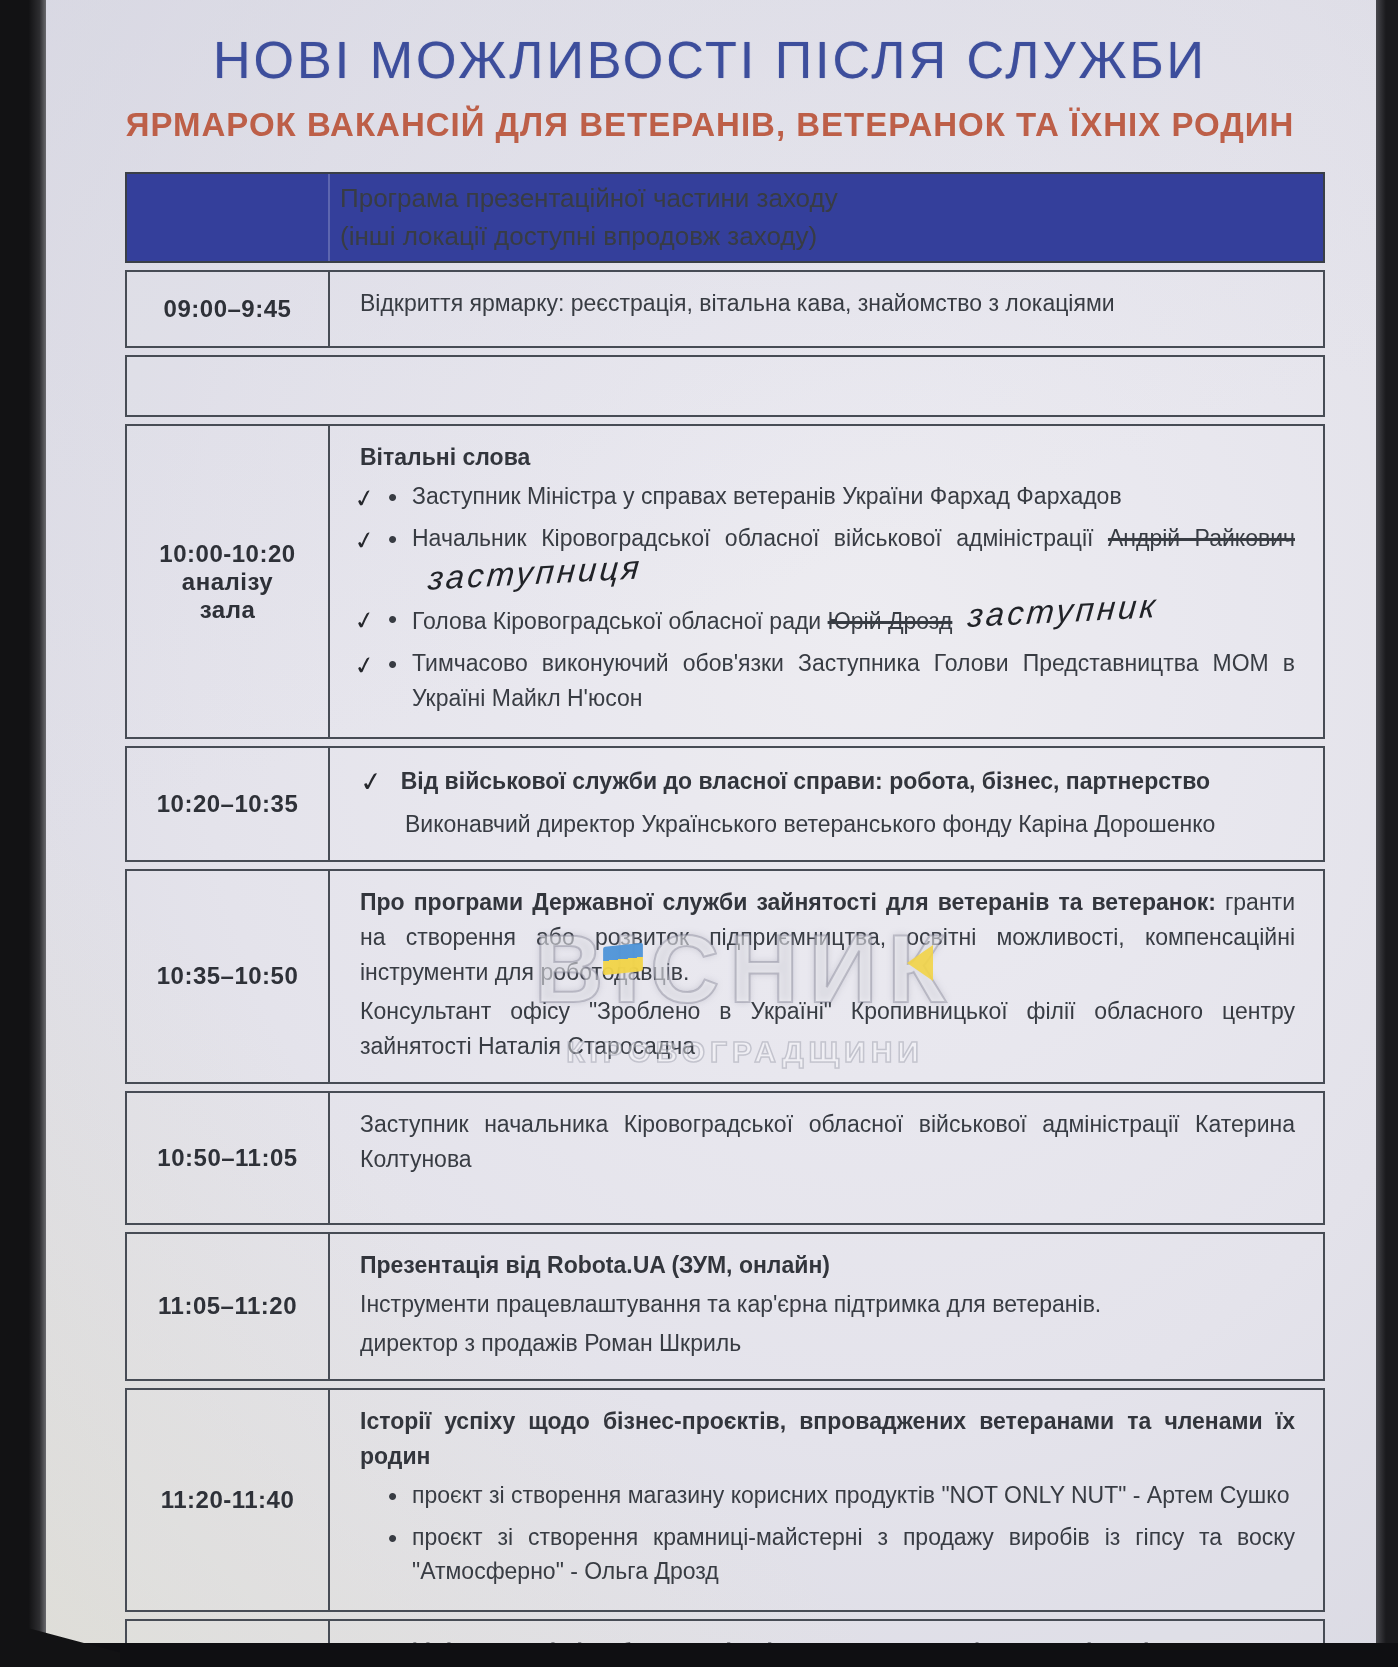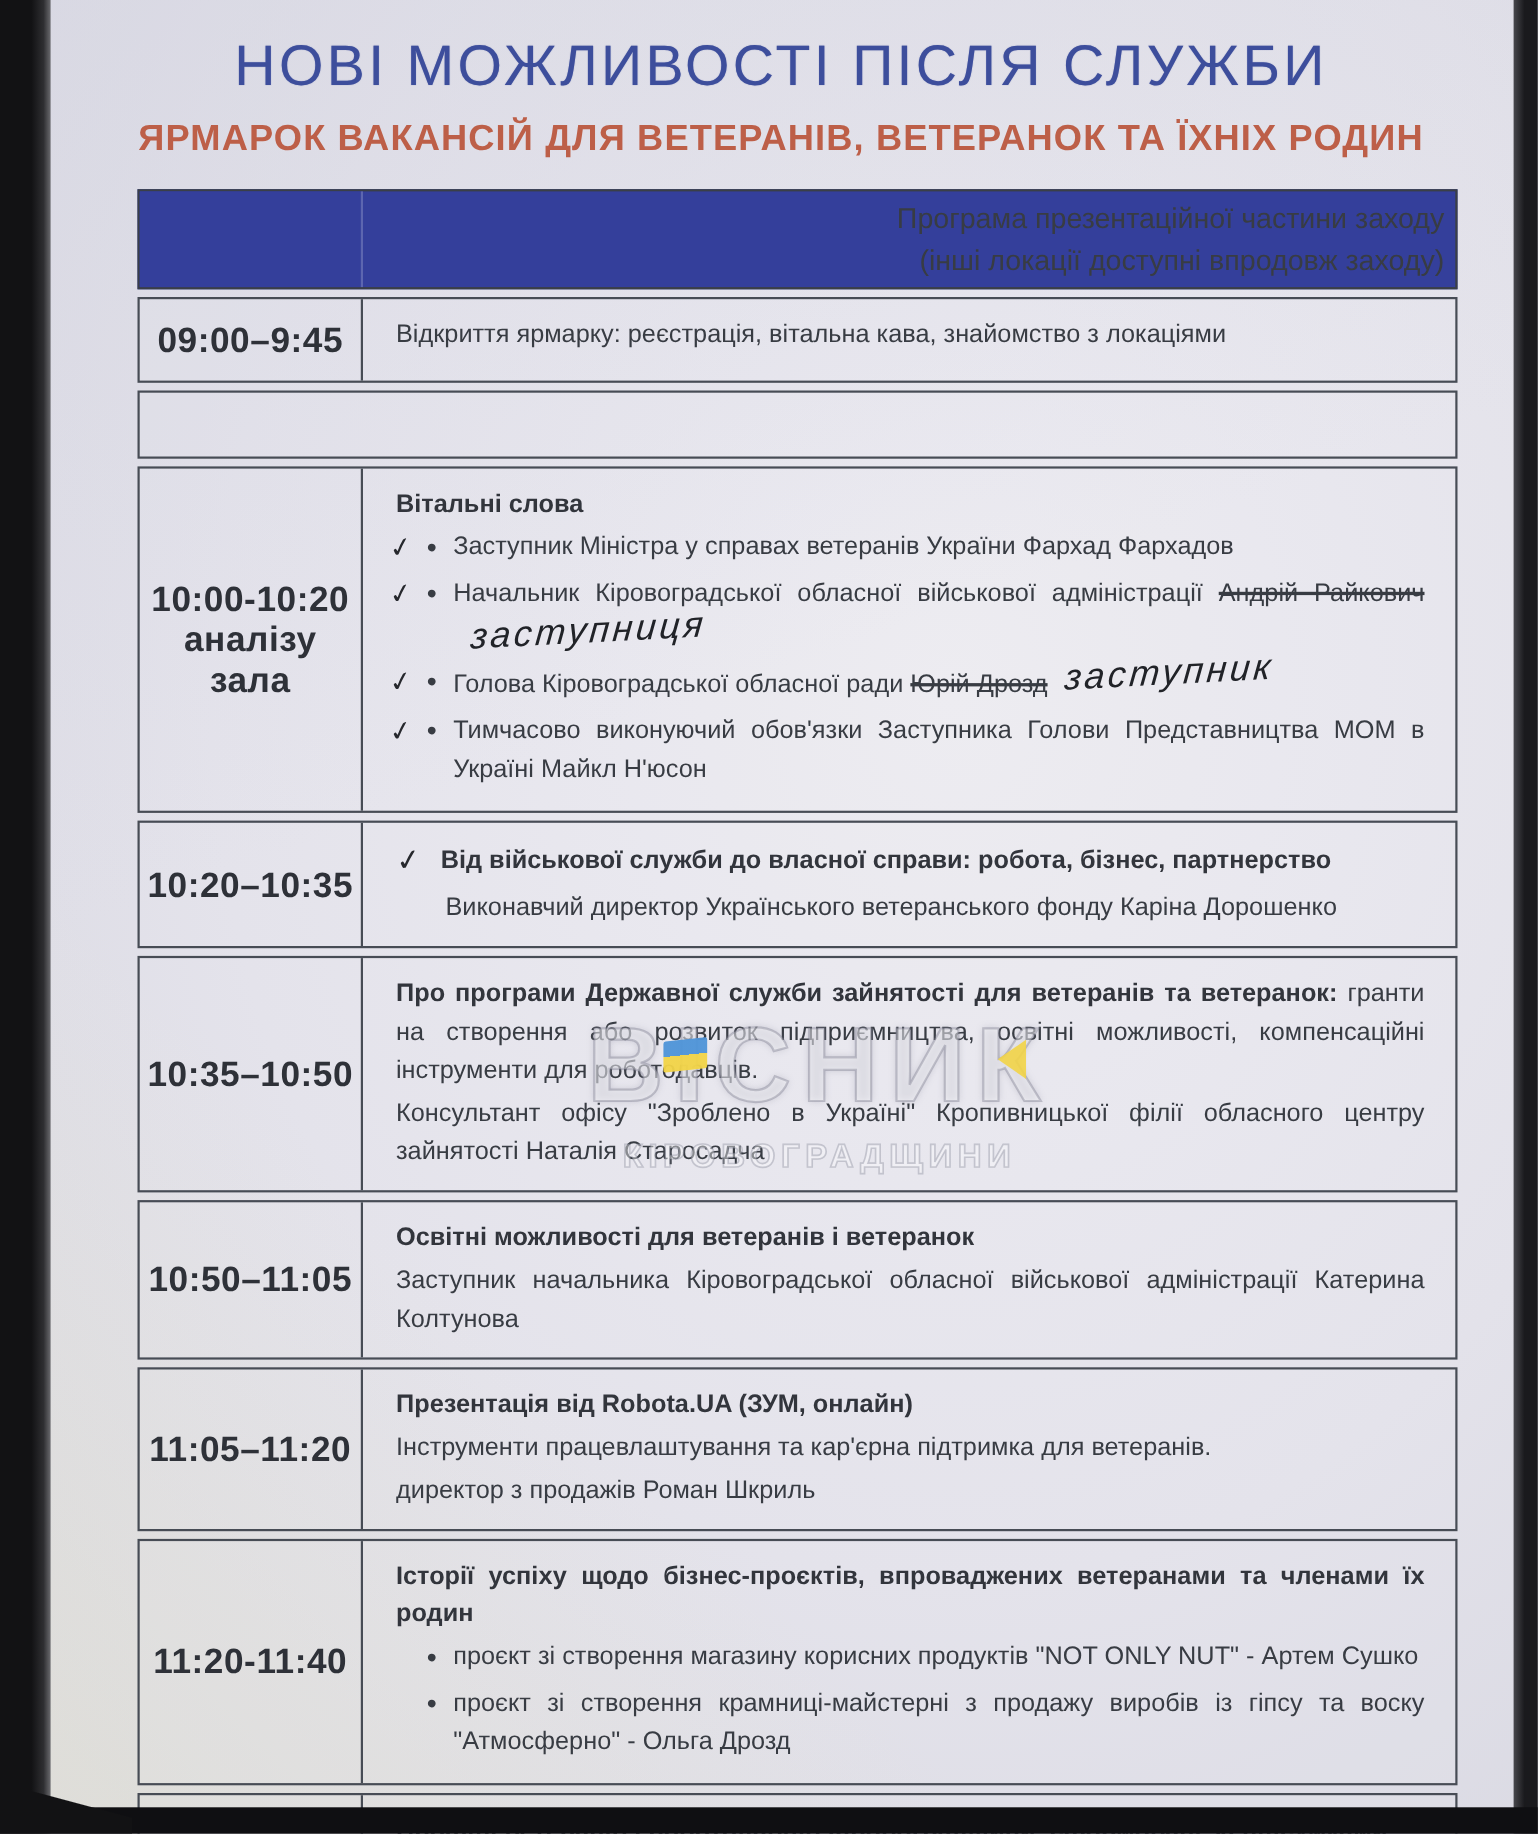--- a/index.html
+++ b/index.html
@@ -42,34 +42,34 @@
   .program-table{
     margin:28px 0 0 79px;width:1200px;
   }
   .thead{
     display:flex;background:#343f9b;color:#f2f3f8;
     border:2px solid #3a3f47;
     min-height:78px;
   }
   .thead .time-cell{background:#343f9b;}
   .thead .desc-cell{
-    display:flex;flex-direction:column;justify-content:center;align-items:flex-end;
+    display:flex;flex-direction:column;justify-content:center;align-items:flex-start;
     font-size:26px;line-height:1.45;padding:6px 10px;
     border-left:2px solid #5d66b0;
     text-align:center;flex:1;
   }
   .row{
     display:flex;margin-top:7px;
     border:2px solid #474c55;
     background:rgba(255,255,255,.06);
   }
   .time-cell{
     flex:0 0 193px;min-width:0;
     display:flex;flex-direction:column;align-items:center;justify-content:center;
-    font-weight:700;font-size:32px;color:#2e3138;
+    font-weight:700;font-size:24px;color:#2e3138;
     padding:8px 4px;letter-spacing:.5px;
   }
   .desc-cell{
     flex:1;min-width:0;position:relative;
     border-left:2px solid #474c55;
     padding:14px 28px 14px 30px;
     font-size:23px;line-height:1.52;color:#383c43;
   }
   .desc-cell p{margin:0 0 4px 0;}
   .desc-cell .just{text-align:justify;}
@@ -195,21 +195,20 @@
         <div class="time-cell">10:35–10:50</div>
         <div class="desc-cell">
           <p class="just"><b>Про програми Державної служби зайнятості для ветеранів та ветеранок:</b><span> гранти на створення або розвиток підприємництва, освітні можливості, компенсаційні інструменти для роботодавців.</span></p>
           <p class="just"><span>Консультант офісу "Зроблено в Україні" Кропивницької філії обласного центру зайнятості Наталія Старосадча</span></p>
         </div>
       </div>
 
       <div class="row" style="min-height:130px">
         <div class="time-cell">10:50–11:05</div>
         <div class="desc-cell">
-          <p><b>Освітні можливості для ветеранів і ветеранок</b></p>
           <p class="just"><span>Заступник начальника Кіровоградської обласної військової адміністрації Катерина Колтунова</span></p>
         </div>
       </div>
 
       <div class="row" style="min-height:116px">
         <div class="time-cell">11:05–11:20</div>
         <div class="desc-cell">
           <p><b>Презентація від Robota.UA (ЗУМ, онлайн)</b></p>
           <p><span>Інструменти працевлаштування та кар'єрна підтримка для ветеранів.</span></p>
           <p><span>директор з продажів Роман Шкриль</span></p>

